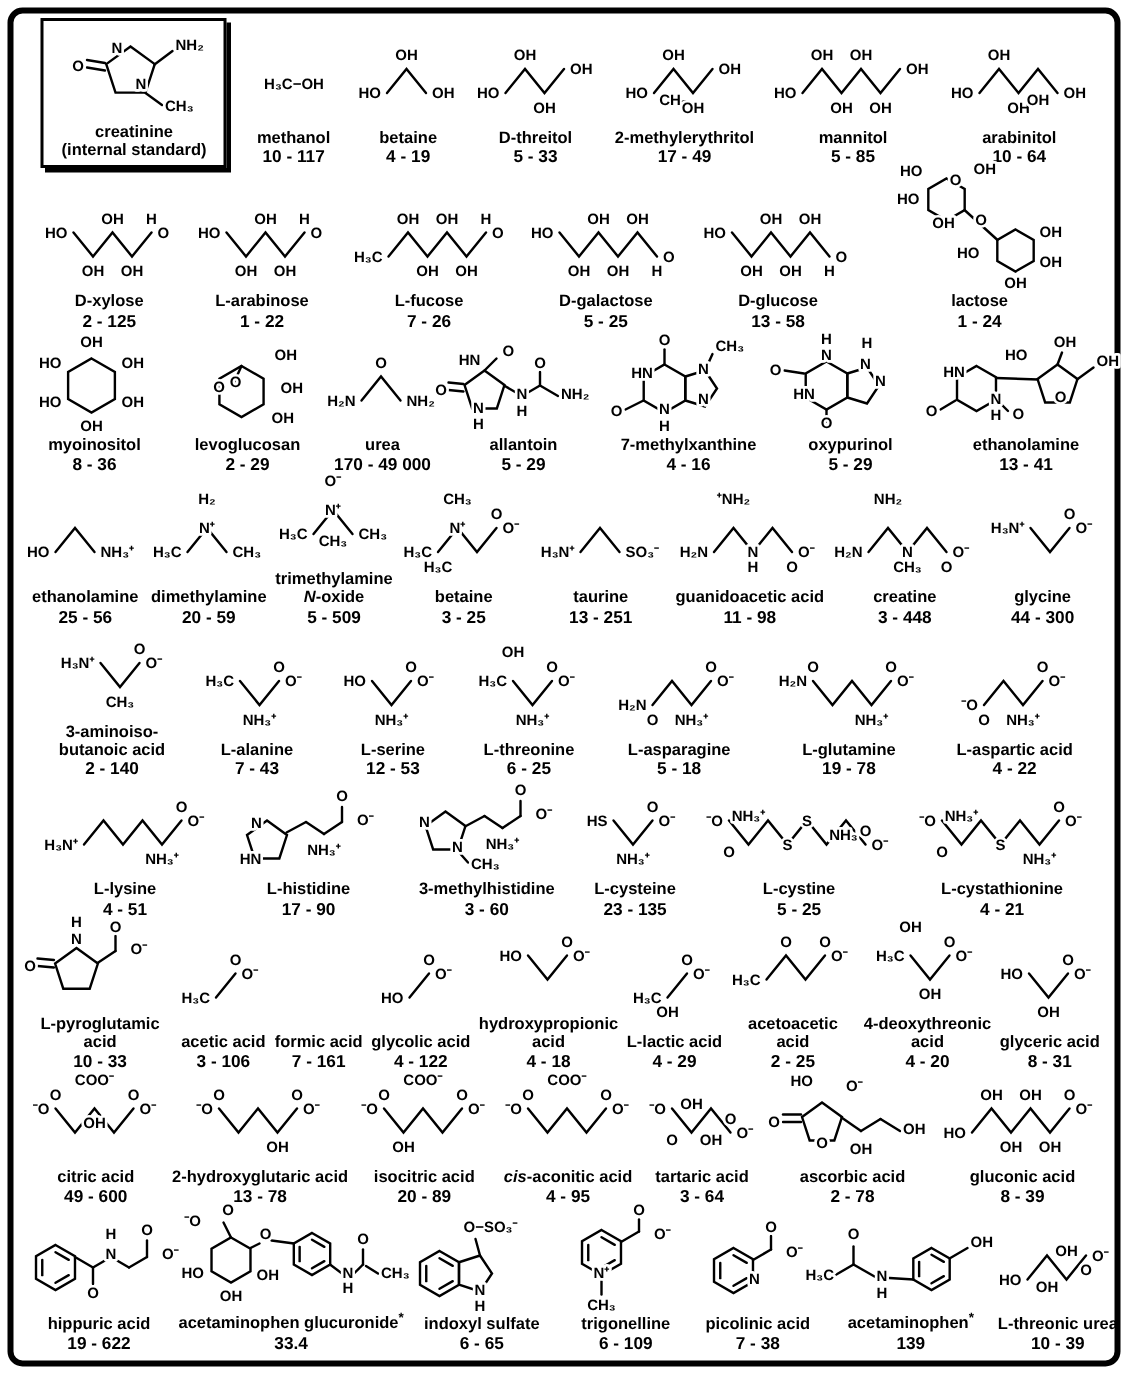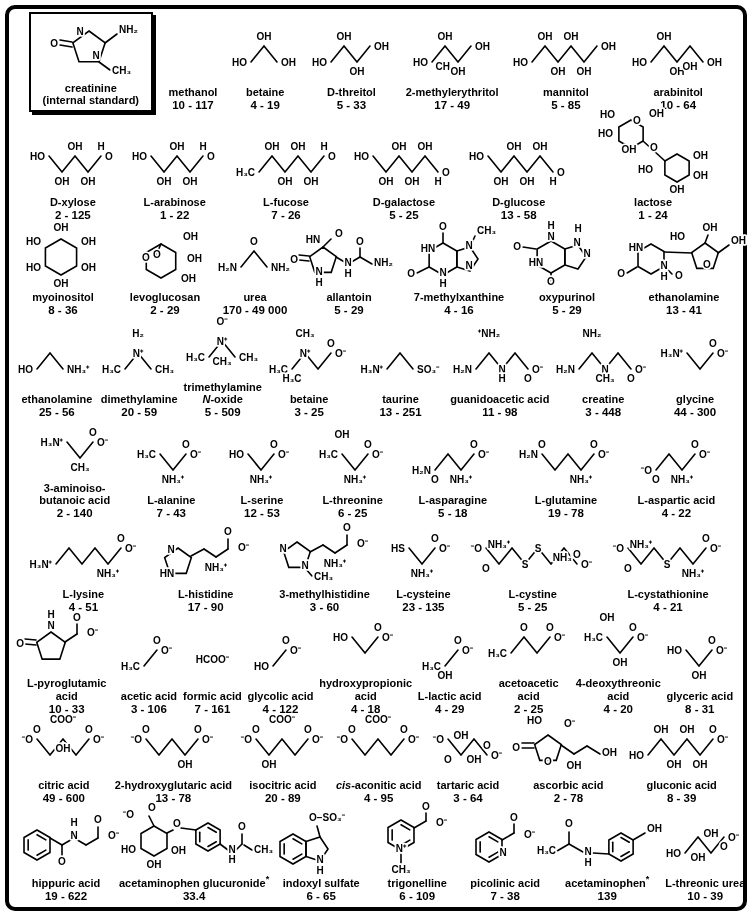--- a/index.html
+++ b/index.html
@@ -32,20 +32,25 @@
                 <line x1="66" y1="27" x2="78" y2="18" class="bond"></line>
                 <line x1="60" y1="46" x2="71" y2="54" class="bond"></line>
                 <text x="19" y="31" text-anchor="end" class="al ko">O</text>
                 <text x="80" y="17" text-anchor="start" class="al ko">NH₂</text>
                 <text x="73" y="58" text-anchor="start" class="al ko">CH₃</text>
                 <text x="41" y="19" text-anchor="middle" class="al ko">N</text>
                 <text x="57" y="43" text-anchor="middle" class="al ko">N</text>
               </svg>
             </div><div class="cname">creatinine<br>(internal standard)</div></div></div>
         <div class="cmpd">
+          <div class="struct">
+            <svg width="60" height="64">
+              <text x="30" y="37" text-anchor="middle" class="al ko" font-size="11">H₃C−OH</text>
+            </svg>
+          </div>
           <div class="cname">methanol</div>
           <div class="crange">10 - 117</div>
         </div>
         <div class="cmpd">
           <div class="struct">
             <svg width="64" height="64">
               <polyline points="18,40 31,24 44,40" class="bond"></polyline>
               <text x="14" y="43.5" text-anchor="end" class="al ko">HO</text>
               <text x="31" y="18" text-anchor="middle" class="al ko">OH</text>
               <text x="48" y="43.5" text-anchor="start" class="al ko">OH</text>
@@ -675,25 +680,20 @@
               <polyline points="24,40 37,24" class="bond"></polyline>
               <text x="20" y="43.5" text-anchor="end" class="al ko">H₃C</text>
               <text x="37" y="18" text-anchor="middle" class="al ko">O</text>
               <text x="41" y="27.5" text-anchor="start" class="al ko">O⁻</text>
             </svg>
           </div>
           <div class="cname">acetic acid</div>
           <div class="crange">3 - 106</div>
         </div>
         <div class="cmpd">
-          <div class="struct">
-            <svg width="53" height="64">
-              <text x="26.5" y="37" text-anchor="middle" class="al ko" font-size="11">HCOO⁻</text>
-            </svg>
-          </div>
           <div class="cname">formic acid</div>
           <div class="crange">7 - 161</div>
         </div>
         <div class="cmpd">
           <div class="struct">
             <svg width="51" height="64">
               <polyline points="18,40 31,24" class="bond"></polyline>
               <text x="14" y="43.5" text-anchor="end" class="al ko">HO</text>
               <text x="31" y="18" text-anchor="middle" class="al ko">O</text>
               <text x="35" y="27.5" text-anchor="start" class="al ko">O⁻</text>

